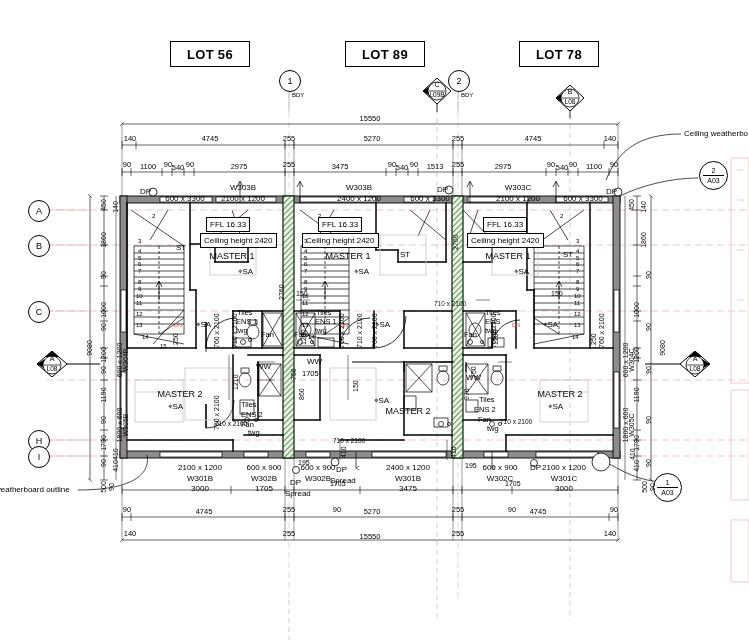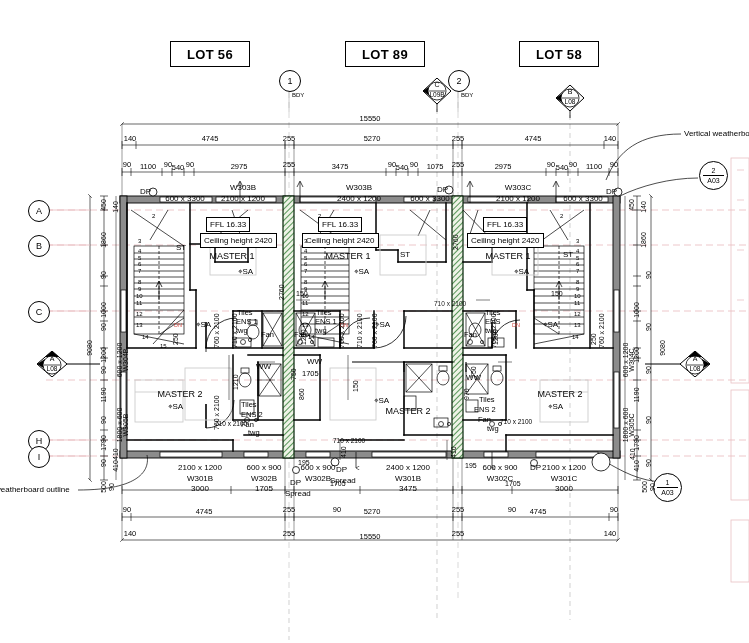--- a/index.html
+++ b/index.html
@@ -597,21 +597,21 @@
       <rect x="731" y="520" width="18" height="62"></rect>
       <line x1="737" y1="170" x2="744" y2="170"></line>
       <line x1="737" y1="200" x2="744" y2="200"></line>
       <line x1="737" y1="250" x2="744" y2="250"></line>
       <line x1="737" y1="300" x2="744" y2="300"></line>
     </g>
   </svg>
 
   <div class="lotbox" style="left:170px;top:41px;width:78px;height:24px;">LOT 56</div>
   <div class="lotbox" style="left:345px;top:41px;width:78px;height:24px;">LOT 89</div>
-  <div class="lotbox" style="left:519px;top:41px;width:78px;height:24px;">LOT 58</div>
+  <div class="lotbox" style="left:519px;top:41px;width:78px;height:24px;">LOT 78</div>
 
   <div class="bub" style="left:279px;top:70px;width:20px;height:20px;">1</div>
   <div class="txt" style="left:292px;top:92px;font-size:6px;">BDY</div>
   <div class="bub" style="left:448px;top:70px;width:20px;height:20px;">2</div>
   <div class="txt" style="left:461px;top:92px;font-size:6px;">BDY</div>
 
   <div class="abs" style="left:423px;top:78px;width:28px;height:26px;">
     <svg width="28" height="26">
         <path d="M14,0 L28,13 L14,26 L0,13 Z" fill="#fff" stroke="#000" stroke-width="1"></path>
       <path d="M0,13 L8,7 L8,19 Z" fill="#000"></path>
@@ -685,21 +685,21 @@
   <div class="txt c" style="left:148px;top:163px;">1100</div>
   <div class="txt c" style="left:168px;top:161px;">90</div>
   <div class="txt c" style="left:178px;top:164px;">540</div>
   <div class="txt c" style="left:190px;top:161px;">90</div>
   <div class="txt c" style="left:239px;top:163px;">2975</div>
   <div class="txt c" style="left:289px;top:161px;">255</div>
   <div class="txt c" style="left:340px;top:163px;">3475</div>
   <div class="txt c" style="left:392px;top:161px;">90</div>
   <div class="txt c" style="left:402px;top:164px;">540</div>
   <div class="txt c" style="left:414px;top:161px;">90</div>
-  <div class="txt c" style="left:435px;top:163px;">1075</div>
+  <div class="txt c" style="left:435px;top:163px;">1513</div>
   <div class="txt c" style="left:458px;top:161px;">255</div>
   <div class="txt c" style="left:503px;top:163px;">2975</div>
   <div class="txt c" style="left:551px;top:161px;">90</div>
   <div class="txt c" style="left:562px;top:164px;">540</div>
   <div class="txt c" style="left:573px;top:161px;">90</div>
   <div class="txt c" style="left:594px;top:163px;">1100</div>
   <div class="txt c" style="left:614px;top:161px;">90</div>
 
   <div class="smallc" style="left:243px;top:183px;font-size:8px;">W303B</div>
   <div class="smallc" style="left:243px;top:194px;font-size:8px;">2100 x 1200</div>
@@ -946,16 +946,16 @@
   <div class="txt c" style="left:512px;top:506px;">90</div>
   <div class="txt c" style="left:538px;top:508px;">4745</div>
   <div class="txt c" style="left:614px;top:506px;">90</div>
 
   <div class="txt c" style="left:130px;top:530px;">140</div>
   <div class="txt c" style="left:289px;top:530px;">255</div>
   <div class="txt c" style="left:458px;top:530px;">255</div>
   <div class="txt c" style="left:610px;top:530px;">140</div>
   <div class="txt c" style="left:370px;top:533px;">15550</div>
 
-  <div class="txt" style="left:684px;top:130px;font-size:8px;">Vertical weatherbo</div>
+  <div class="txt" style="left:684px;top:130px;font-size:8px;">Ceiling weatherbo</div>
   <div class="txt" style="left:-5px;top:486px;font-size:8px;">weatherboard outline</div>
 
 </div>
 
 </body></html>

